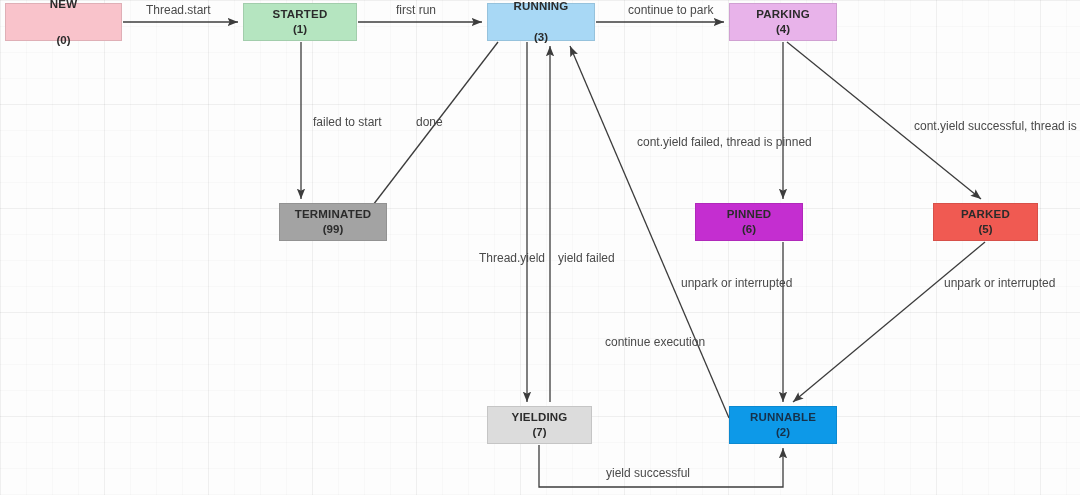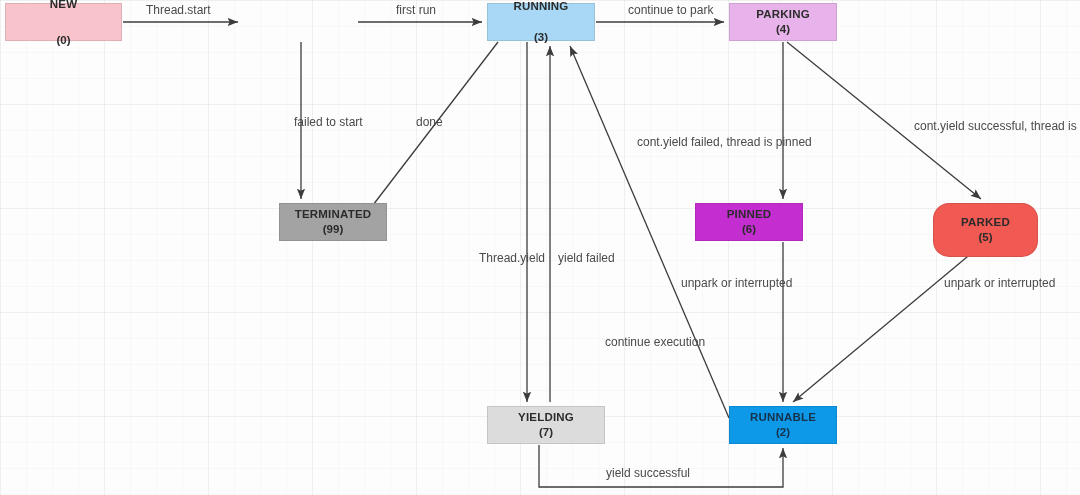--- a/index.html
+++ b/index.html
@@ -97,20 +97,24 @@
 
       <path d="M539,445 L539,487 L783,487 L783,448"></path>
     </g>
   </svg>
 
   <div class="node" style="left:5px;  top:3px;   width:117px; height:38px; background:#f9c3cb;gap:21px;">
     <span class="nm">NEW</span>
     <span class="ord">(0)</span>
   </div>
 
+  <div class="node" style="left:243px; top:3px;  width:114px; height:38px; background:#b5e5c0;">
+    <span class="nm">STARTED</span>
+    <span class="ord">(1)</span>
+  </div>
 
   <div class="node" style="left:487px; top:3px;  width:108px; height:38px; background:#a8d8f5;gap:16px;">
     <span class="nm">RUNNING</span>
     <span class="ord">(3)</span>
   </div>
 
   <div class="node" style="left:729px; top:3px;  width:108px; height:38px; background:#e8b3ea;">
     <span class="nm">PARKING</span>
     <span class="ord">(4)</span>
   </div>
@@ -118,39 +122,39 @@
   <div class="node" style="left:247px; top:203px; width:108px; height:38px; background:#a3a3a3;margin-left:32px;">
     <span class="nm">TERMINATED</span>
     <span class="ord">(99)</span>
   </div>
 
   <div class="node" style="left:695px; top:203px; width:108px; height:38px; background:#c42ed0;">
     <span class="nm">PINNED</span>
     <span class="ord">(6)</span>
   </div>
 
-  <div class="node" style="left:933px; top:203px; width:105px; height:54px; background:#f05a52;border-radius:16px;">
+  <div class="node" style="left:933px; top:203px; width:105px; height:38px; background:#f05a52;">
     <span class="nm">PARKED</span>
     <span class="ord">(5)</span>
   </div>
 
-  <div class="node" style="left:487px; top:406px; width:118px; height:38px; background:#dcdcdc;">
+  <div class="node" style="left:487px; top:406px; width:105px; height:38px; background:#dcdcdc;">
     <span class="nm">YIELDING</span>
     <span class="ord">(7)</span>
   </div>
 
   <div class="node" style="left:729px; top:406px; width:108px; height:38px; background:#0d99e8; color:#16314a;">
     <span class="nm">RUNNABLE</span>
     <span class="ord">(2)</span>
   </div>
 
   <div class="edge-label" style="left:146px; top:3px;">Thread.start</div>
   <div class="edge-label" style="left:396px; top:3px;">first run</div>
   <div class="edge-label" style="left:628px; top:3px;">continue to park</div>
-  <div class="edge-label" style="left:294px; top:115px;">failed to start</div>
+  <div class="edge-label" style="left:313px; top:115px;">failed to start</div>
   <div class="edge-label" style="left:416px; top:115px;">done</div>
   <div class="edge-label" style="left:637px; top:119px;margin-top:16px;">cont.yield failed, thread is pinned</div>
   <div class="edge-label" style="left:914px; top:119px;">cont.yield successful, thread is parked</div>
   <div class="edge-label" style="left:479px; top:251px;">Thread.yield</div>
   <div class="edge-label" style="left:558px; top:251px;">yield failed</div>
   <div class="edge-label" style="left:681px; top:276px;">unpark or interrupted</div>
   <div class="edge-label" style="left:944px; top:276px;">unpark or interrupted</div>
   <div class="edge-label" style="left:605px; top:335px;">continue execution</div>
   <div class="edge-label" style="left:606px; top:466px;">yield successful</div>
 

